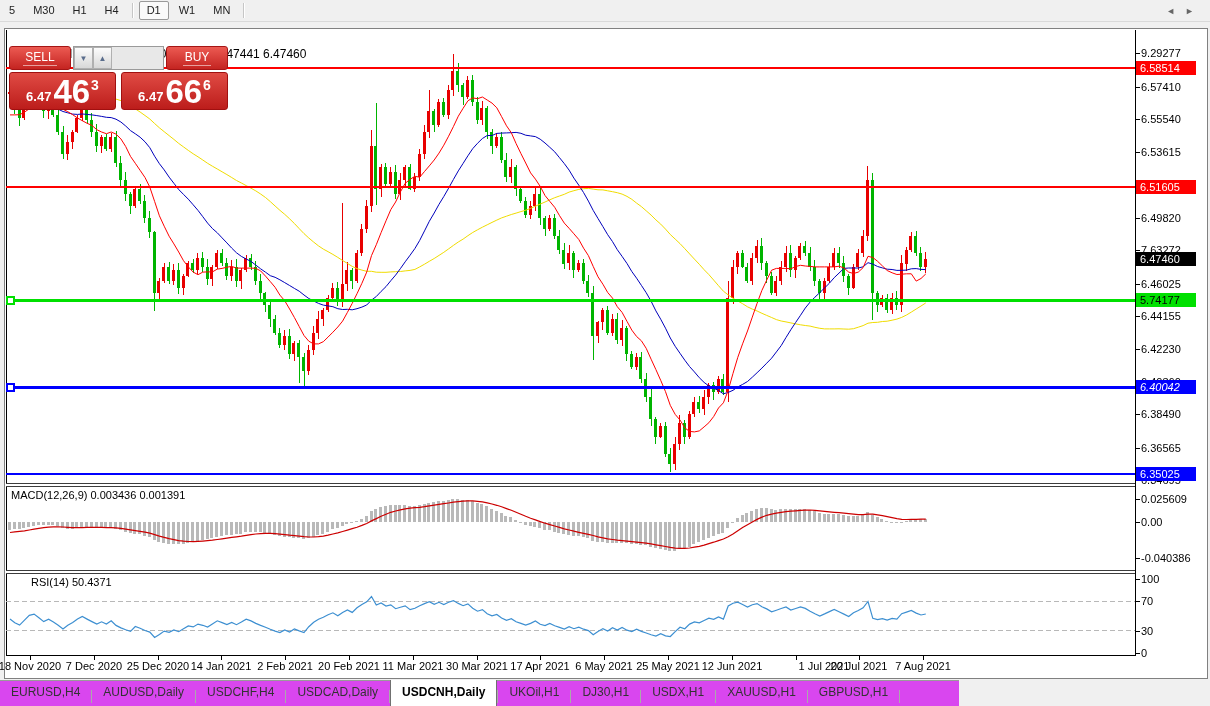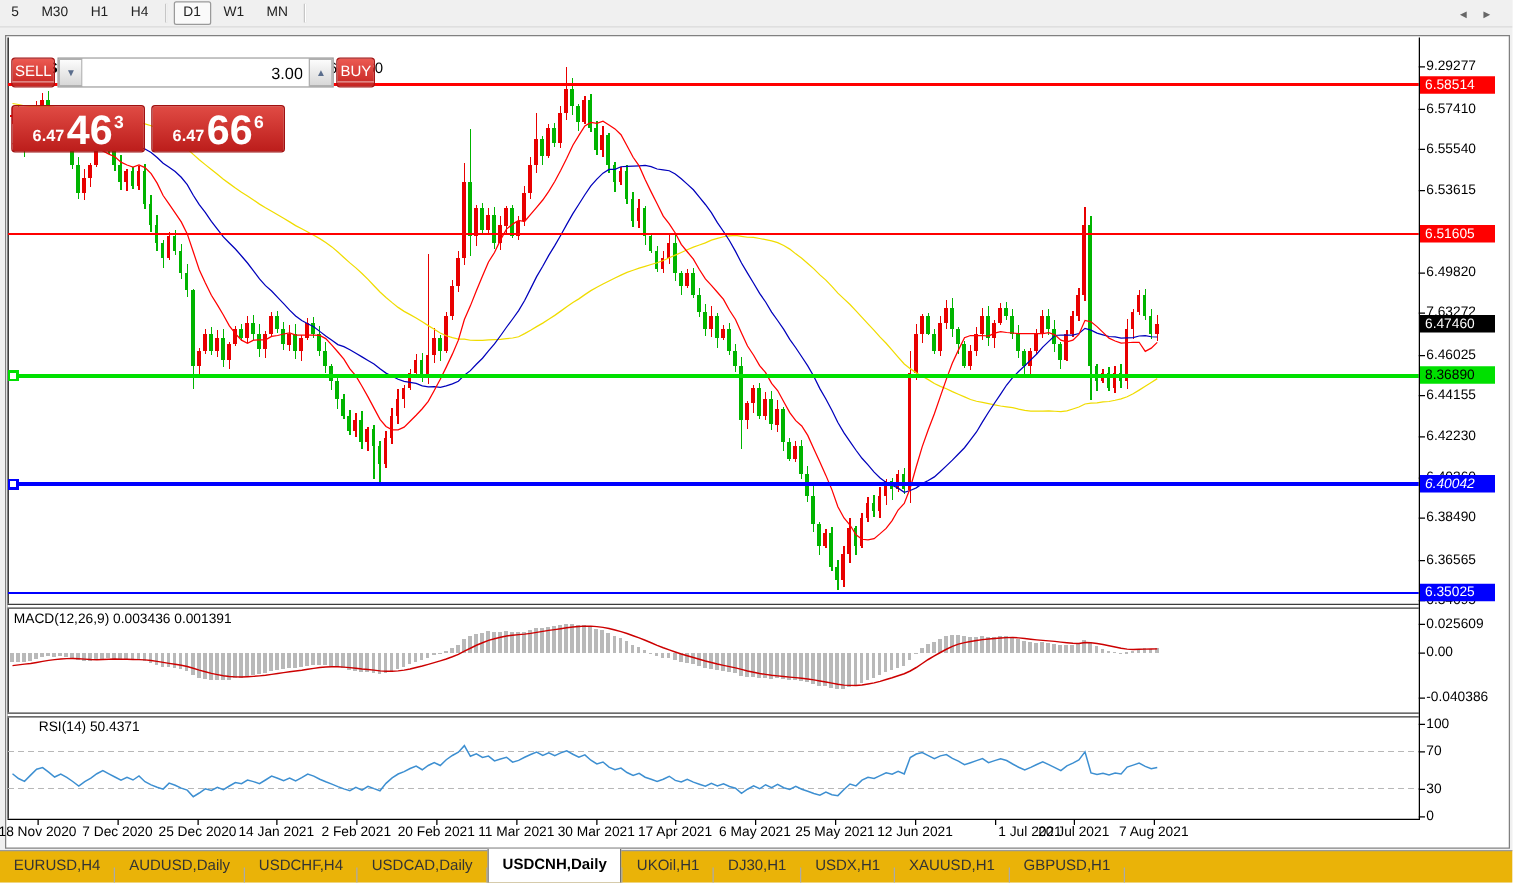--- a/index.html
+++ b/index.html
@@ -41,31 +41,31 @@
   #tp-row1{display:flex;height:24px;}
   .trade-btn{width:62px;height:24px;border:1px solid #a51515;border-radius:3px;
     background:linear-gradient(#ec5a52,#c42421);color:#fff;font-size:12px;
     display:flex;align-items:center;justify-content:center;cursor:pointer;box-sizing:border-box;}
   .trade-btn span{border-bottom:1px solid rgba(255,255,255,.55);padding:0 2px 1px 2px;}
   #tp-spin{flex:1;display:flex;margin:0 2px;border:1px solid #9a9a9a;box-sizing:border-box;background:#e8e8e8;}
   .spin-btn{width:19px;background:linear-gradient(#fcfcfc,#d8d8d8);border:1px solid #b0b0b0;
     box-sizing:border-box;color:#5a6d8c;font-size:8px;display:flex;align-items:center;justify-content:center;cursor:pointer;}
   #tp-vol{flex:1;border:none;outline:none;font-family:"Liberation Sans",sans-serif;
     font-size:13px;text-align:right;padding:0 5px 0 0;min-width:0;color:#000;}
-  #tp-row2{display:flex;margin-top:14px;height:48px;}
+  #tp-row2{display:flex;margin-top:2px;height:48px;}
   .price-box{width:107px;height:38px;border:1px solid #a01010;border-radius:3px;
     background:linear-gradient(#e04b44,#bc1d1b);color:#fff;display:flex;align-items:flex-end;
     justify-content:center;box-sizing:border-box;cursor:pointer;}
   .price-box .pp{font-size:13px;font-weight:bold;margin:0 2px 5px 0;}
   .price-box .pb{font-size:33px;font-weight:bold;line-height:34px;}
   .price-box .ps{font-size:14px;font-weight:bold;margin:3px 0 16px 1px;}
   #pb-gap{width:5px;}
   
-  #tabbar{position:absolute;left:0;top:680px;width:1210px;height:26px;background:#eab308;
-    border-top:1px solid #9a9a9a;display:flex;align-items:flex-end;font-size:12px;}
+  #tabbar{position:absolute;left:0;top:680px;width:959px;height:26px;background:#d946ef;
+    border-top:1px solid #9a9a9a;display:flex;align-items:center;font-size:12px;}
   .tab{padding:4px 11px 0 11px;height:22px;color:#333;cursor:pointer;white-space:nowrap;}
   .tab.active{background:#fff;border:1px solid #707070;border-top:none;font-weight:bold;color:#000;
     margin-top:-1px;padding-top:5px;}
   .tab-div{width:1px;height:13px;background:#aaa;margin-top:5px;}
   #tab-arrows{position:absolute;right:6px;top:6px;font-size:9px;color:#666;letter-spacing:10px;cursor:pointer;}
 </style>
 </head>
 <body>
 
 <div id="toolbar">
@@ -484,21 +484,20 @@
 
 <div id="trade-panel">
   <div id="tp-row1">
     <div class="trade-btn">
         <span>SELL</span>
       </div>
     <div id="tp-spin">
       <div class="spin-btn">
           <span>▼</span>
         </div>
-      <input id="tp-vol" value="3.00" style="">
       <div class="spin-btn">
           <span>▲</span>
         </div>
     </div>
     <div class="trade-btn">
         <span>BUY</span>
       </div>
   </div>
   <div id="tp-row2">
     <div class="price-box">
@@ -759,21 +758,21 @@
     <div class="ptick" style="top: 572px;">100</div>
     <div class="ptick-dash" style="top: 601px;"></div>
     <div class="ptick" style="top: 594px;">70</div>
     <div class="ptick-dash" style="top: 631px;"></div>
     <div class="ptick" style="top: 624px;">30</div>
     <div class="ptick-dash" style="top: 653px;"></div>
     <div class="ptick" style="top: 646px;">0</div>
     <div class="badge" style="top: 61px; background: rgb(255, 0, 0); color: rgb(255, 255, 255);">6.58514</div>
     <div class="badge" style="top: 180px; background: rgb(255, 0, 0); color: rgb(255, 255, 255);">6.51605</div>
     <div class="badge" style="top: 252px; background: rgb(0, 0, 0); color: rgb(255, 255, 255);">6.47460</div>
-    <div class="badge" style="top: 293px; background: rgb(0, 224, 0); color: rgb(0, 0, 0);">8.36890</div>
+    <div class="badge" style="top: 293px; background: rgb(0, 224, 0); color: rgb(0, 0, 0);">5.74177</div>
     <div class="badge" style="top: 380px; background: rgb(0, 0, 255); color: rgb(255, 255, 255); font-style: italic;">6.40042</div>
     <div class="badge" style="top: 467px; background: rgb(0, 0, 255); color: rgb(255, 255, 255);">6.35025</div>
   </div>
 <div id="time-axis">
     <div class="dtick" style="left: 30px;"></div>
     <div class="dlabel" style="left: -15px;">18 Nov 2020</div>
     <div class="dtick" style="left: 94px;"></div>
     <div class="dlabel" style="left: 49px;">7 Dec 2020</div>
     <div class="dtick" style="left: 158px;"></div>
     <div class="dlabel" style="left: 113px;">25 Dec 2020</div>

